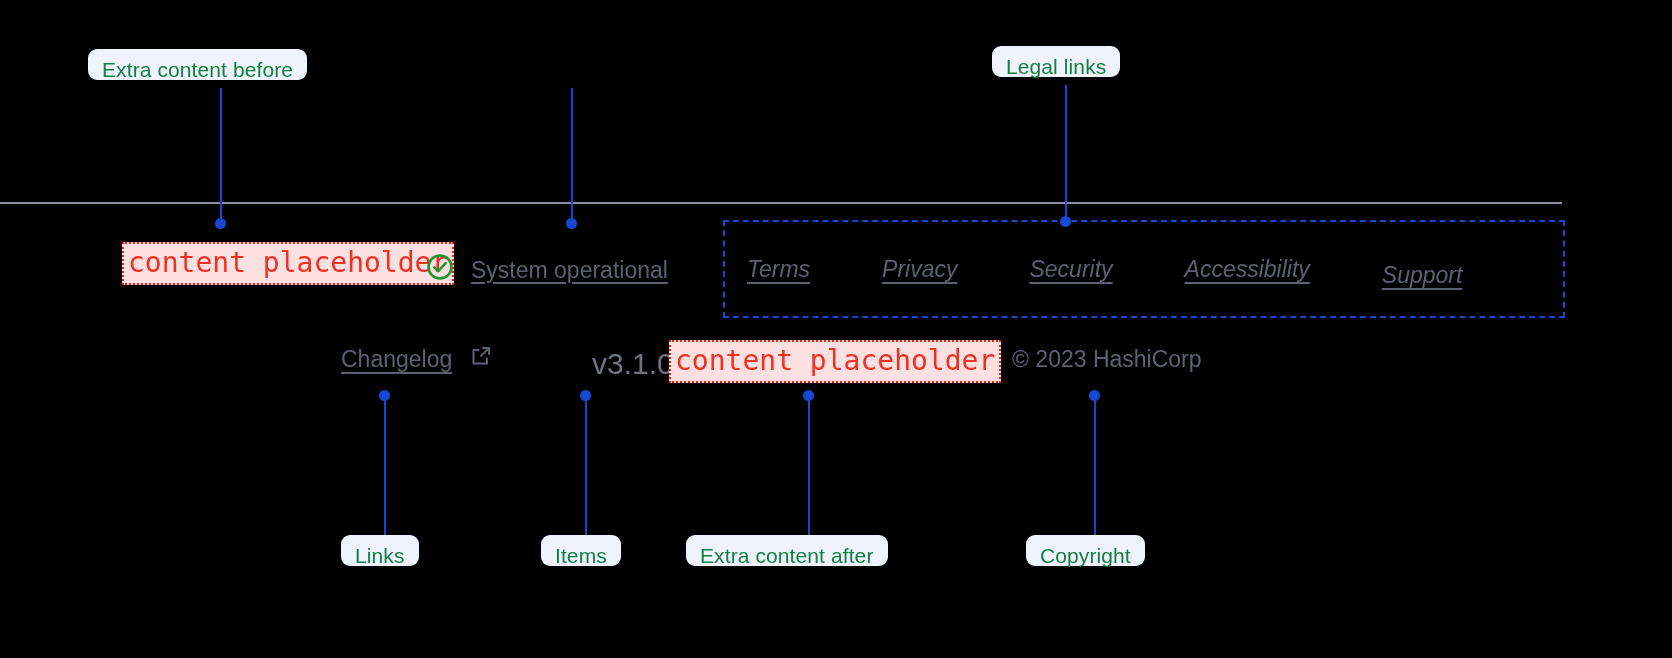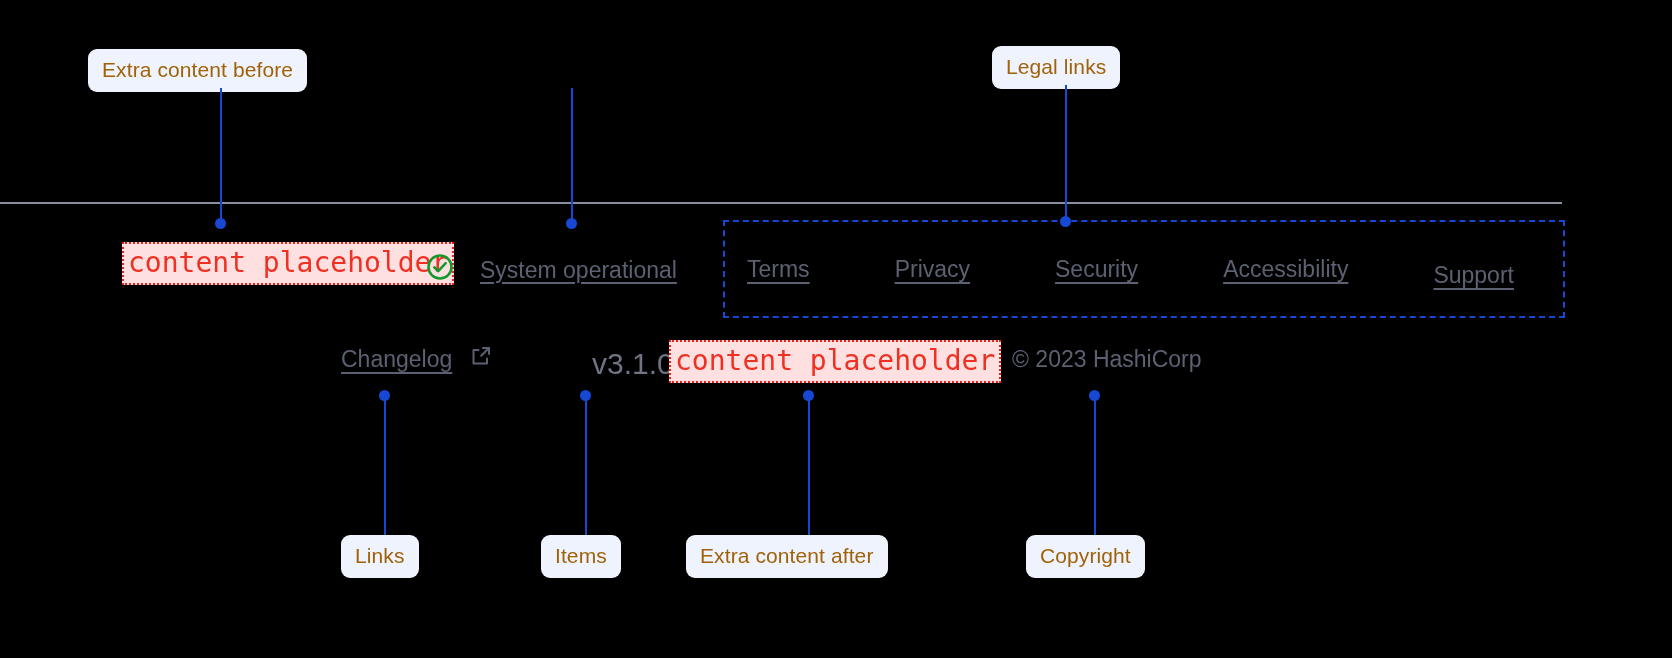--- a/index.html
+++ b/index.html
@@ -18,24 +18,24 @@
     width: 1672px;
     height: 658px;
     overflow: hidden;
     background: #000000;
   }
 
   
   .callout {
     position: absolute;
     background: #eef3fe;
-    color: #a16207;
+    color: #15803d;
     font-size: 21px;
     line-height: 1;
-    padding: 10px 14px 12px 14px;
+    padding: 10px 14px 0 14px;
     border-radius: 9px;
     white-space: nowrap;
     letter-spacing: 0.1px;
   }
 
   
   .connector {
     position: absolute;
     width: 2px;
     background: #1648d4;
@@ -71,21 +71,21 @@
     background: #ffe0e0;
     border: 2px dotted #e8201a;
     padding: 5px 4px 6px 4px;
     line-height: 1;
     white-space: nowrap;
   }
 
   .status-link {
     display: inline-flex;
     align-items: center;
-    gap: 26px;
+    gap: 17px;
     color: #5b6171;
     font-size: 23px;
     text-decoration: none;
   }
   .status-label {
     text-decoration: underline;
     text-underline-offset: 4px;
     text-decoration-thickness: 2px;
   }
   .check-icon { flex: 0 0 auto; display: block; }
@@ -93,22 +93,23 @@
   .legal-box {
     position: absolute;
     border: 2px dashed #1648d4;
     box-sizing: border-box;
     display: flex;
     align-items: center;
   }
   .legal-links {
     display: flex;
     align-items: center;
-    gap: 13px;
+    gap: 0;
     padding-left: 22px;
+    font-style: italic;
   }
   .legal-links a {
     color: #5b6171;
     font-size: 23px;
     text-decoration: underline;
     text-underline-offset: 5px;
     text-decoration-thickness: 2px;
     margin-right: 72px;
     white-space: nowrap;
   }

